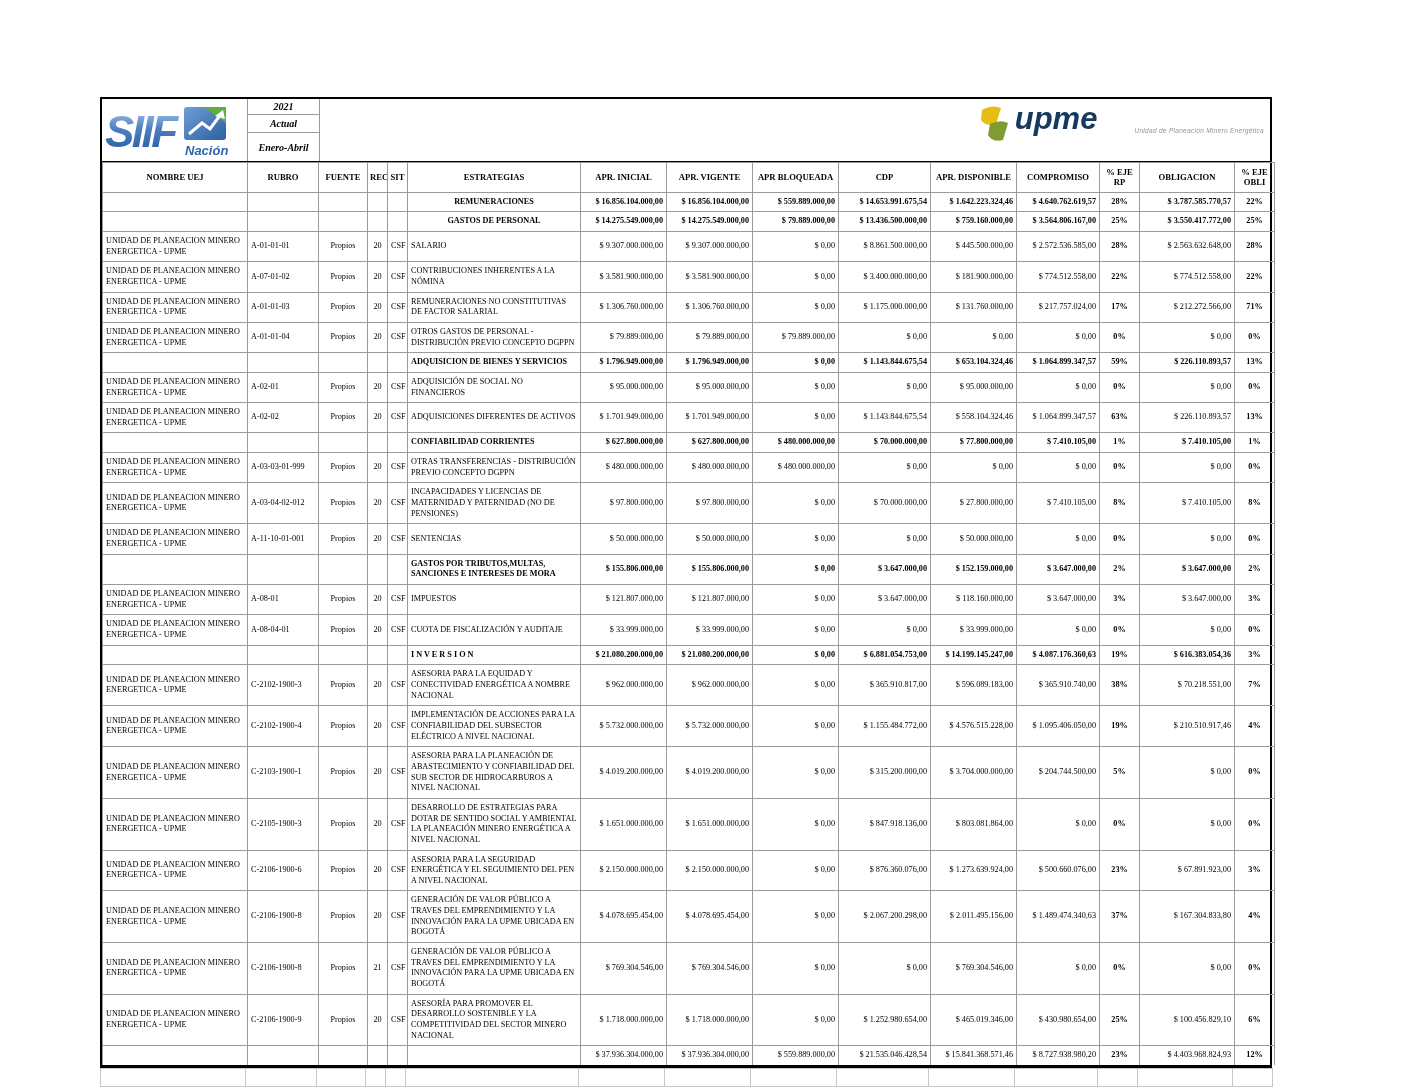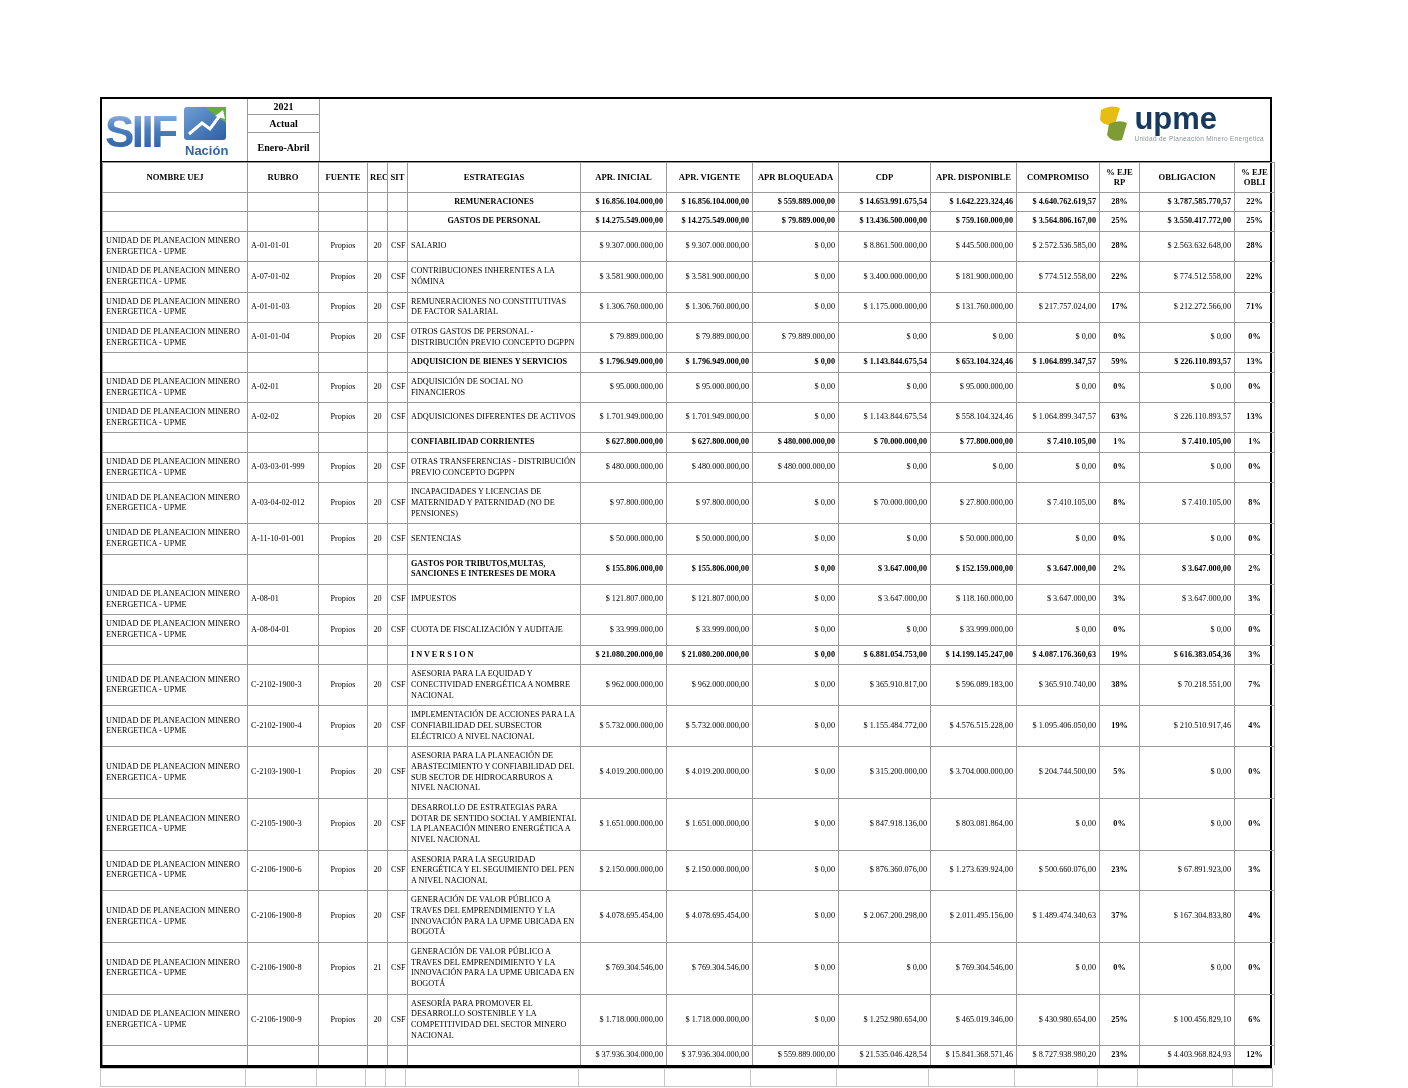--- a/index.html
+++ b/index.html
@@ -2,30 +2,30 @@
 <html><head>
 <meta charset="utf-8">
 <style>
   html,body{margin:0;padding:0;background:#fff;}
   body{width:1408px;height:1088px;position:relative;font-family:"Liberation Serif",serif;color:#000;}
   .page{position:absolute;inset:0;background:#fff;overflow:hidden;}
   .report-wrap{position:absolute;left:100px;top:97px;width:1172px;}
   .sheet{border:2px solid #000;border-bottom-width:3px;background:#fff;}
 
   
-  .top-header{display:flex;height:62px;border-bottom:1px solid #000;}
+  .top-header{display:flex;height:62px;border-bottom:1px solid #000;font-style:italic;}
   .logo-box{width:145px;min-width:145px;border-right:1px solid #9a9a9a;display:flex;align-items:center;justify-content:center;overflow:hidden;}
   .period-box{width:71px;min-width:71px;border-right:1px solid #9a9a9a;display:flex;flex-direction:column;font-family:"Liberation Serif",serif;}
   .period-box .pcell{border-bottom:1px solid #9a9a9a;text-align:center;font-weight:bold;font-size:10px;display:flex;align-items:center;justify-content:center;}
   .pcell.year{height:15px;}
   .pcell.scenario{height:17px;}
   .pcell.range{flex:1;border-bottom:none;}
   .header-rest{flex:1;position:relative;}
   .upme-logo{position:absolute;right:6px;top:5px;display:flex;align-items:flex-start;}
-  .upme-text{display:flex;flex-direction:column;align-items:flex-start;margin-left:2px;}
+  .upme-text{display:flex;flex-direction:row;align-items:flex-end;margin-left:2px;gap:37px;}
   .upme-word{font-family:"Liberation Sans",sans-serif;font-weight:bold;font-size:31px;line-height:30px;color:#16395f;letter-spacing:0px;}
   .upme-tagline{font-family:"Liberation Sans",sans-serif;font-size:6.5px;color:#8d9499;margin-top:1px;letter-spacing:0.3px;}
 
   
   table.budget{width:100%;border-collapse:collapse;table-layout:fixed;}
   table.budget th,table.budget td{border:1px solid #9a9a9a;padding:2px 3px;vertical-align:middle;overflow:hidden;}
   table.budget thead th{font-weight:bold;text-align:center;font-size:8.6px;line-height:1.2;padding:4px 2px;}
   table.budget tbody td{font-size:8.2px;line-height:1.3;padding:4px 3px;}
   .al{text-align:left;}
   .ac{text-align:center;}

